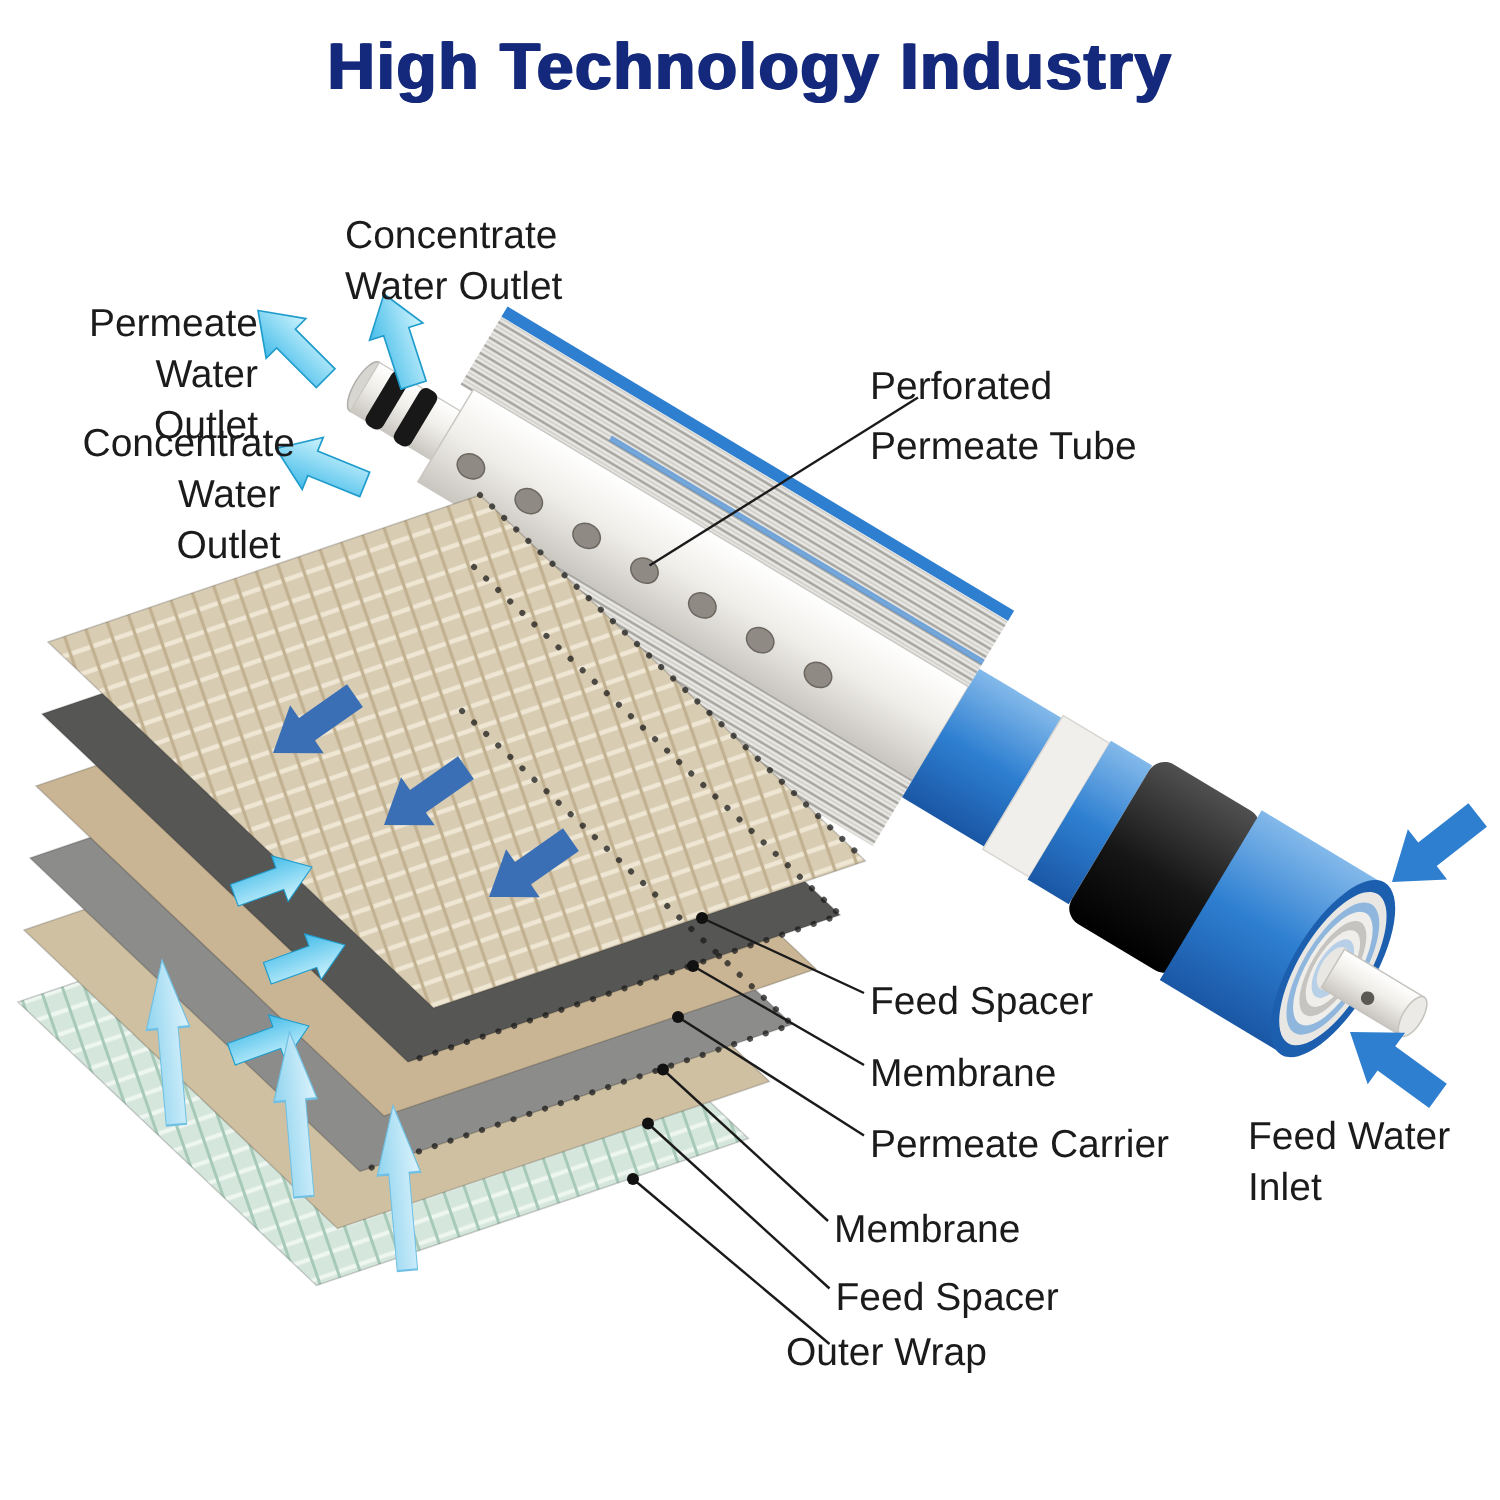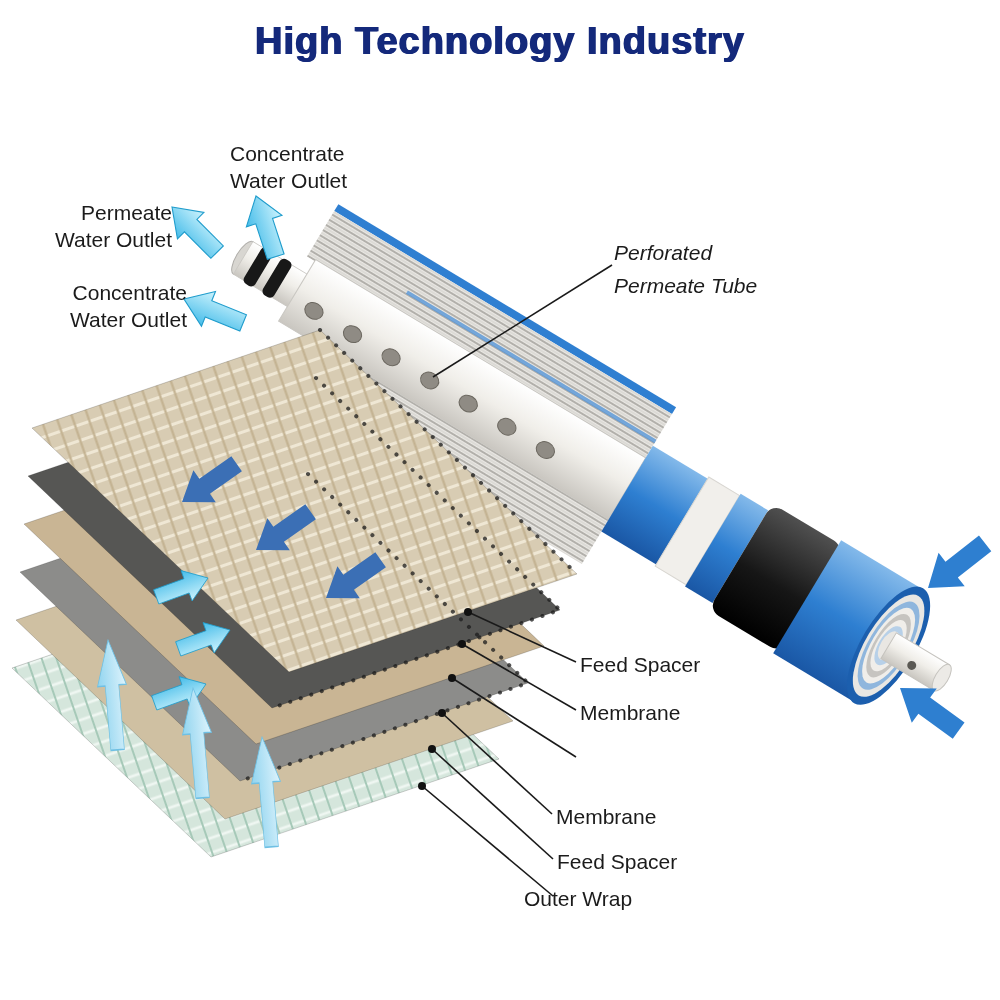--- a/index.html
+++ b/index.html
@@ -1,21 +1,21 @@
 <!DOCTYPE html>
 <html><head>
 <meta charset="utf-8">
 <style>
   html,body{margin:0;padding:0;background:#ffffff;}
   .stage{position:relative;width:1000px;height:1000px;background:#ffffff;overflow:hidden;
          font-family:"Liberation Sans",sans-serif;}
   .title{position:absolute;top:20px;left:0;width:100%;margin:0;text-align:center;
-         font-size:38px;font-weight:bold;color:#14297b;letter-spacing:1px;
+         font-size:44px;font-weight:bold;color:#14297b;letter-spacing:1px;
          text-shadow:0.8px 0 0 #14297b,-0.8px 0 0 #14297b;}
-  .label{position:absolute;font-size:21px;line-height:1.3;color:#1b1b1b;white-space:pre-line;}
+  .label{position:absolute;font-size:26px;line-height:1.3;color:#1b1b1b;white-space:pre-line;}
   .center{text-align:right;}
   .wide-lh{line-height:1.55;}
   svg.diagram{position:absolute;left:0;top:0;}
 </style>
 </head>
 <body>
 
 <div class="stage">
 
   <h1 class="title">High Technology Industry</h1>
@@ -165,21 +165,23 @@
         <circle cx="422" cy="786" r="4" stroke="none"></circle>
     </g>
   </svg>
 
   <div class="label" style="left:230px;top:140px;">Concentrate
 Water Outlet</div>
   <div class="label center" style="left:40px;top:199px;width:132px;">Permeate
 Water Outlet</div>
   <div class="label center" style="left:55px;top:279px;width:132px;">Concentrate
 Water Outlet</div>
-  <div class="label wide-lh" style="left:614px;top:237px;font-style:italic;">Perforated
+  <div class="label wide-lh" style="left:580px;top:237px;">Perforated
 Permeate Tube</div>
   <div class="label" style="left:580px;top:651px;">Feed Spacer</div>
   <div class="label" style="left:580px;top:699px;">Membrane</div>
+  <div class="label" style="left:580px;top:746px;">Permeate Carrier</div>
   <div class="label" style="left:556px;top:803px;">Membrane</div>
   <div class="label" style="left:557px;top:848px;">Feed Spacer</div>
   <div class="label" style="left:524px;top:885px;">Outer Wrap</div>
+  <div class="label" style="left:832px;top:741px;">Feed Water Inlet</div>
 
 </div>
 
 </body></html>

